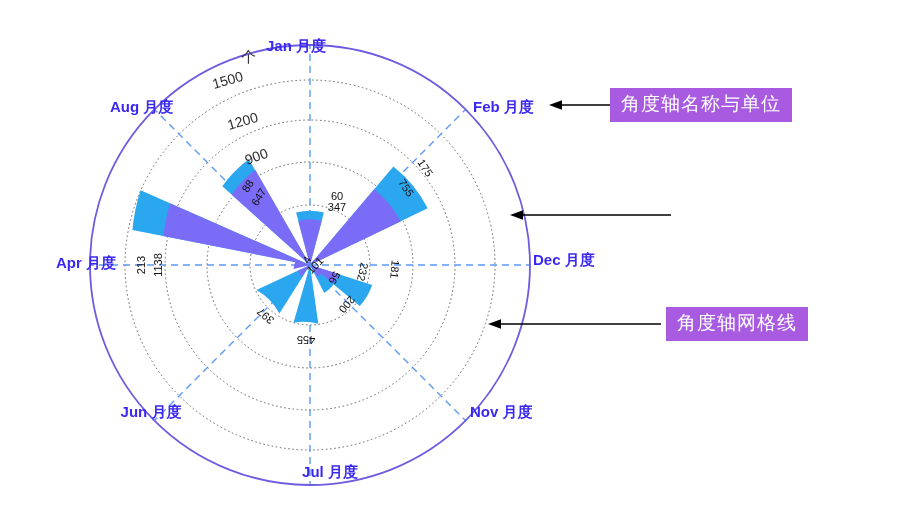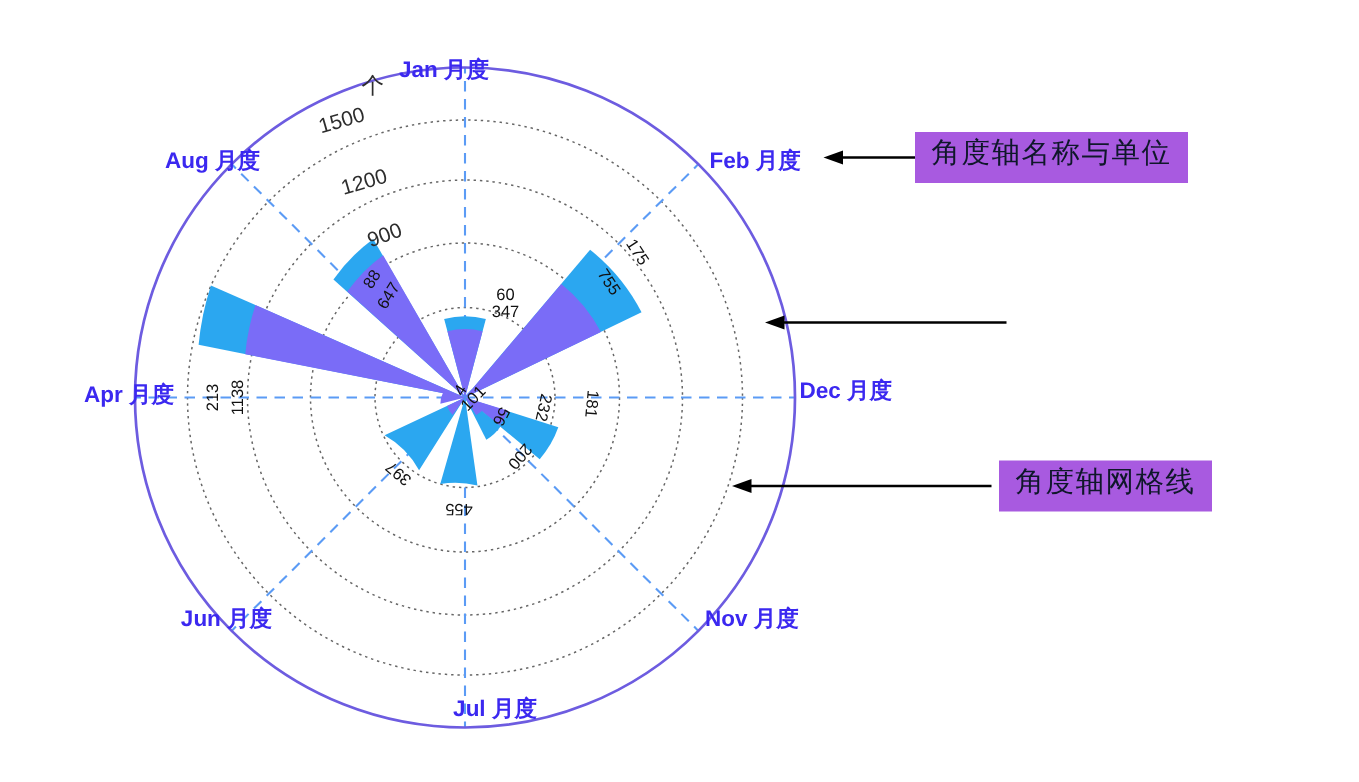--- a/index.html
+++ b/index.html
@@ -20,22 +20,22 @@
   }
   .unitmark{
     fill:#2d2d2d;font-size:15px;
     font-family:"DejaVu Sans",sans-serif;
   }
   .barval{
     fill:#111111;font-size:11px;
     font-family:"Liberation Sans","DejaVu Sans",sans-serif;
   }
   .anno-box{
-    position:absolute;background:#a85ae0;color:#0f172a;
-    font-family:Liberation Mono, monospace;font-size:19px;
+    position:absolute;background:#a85ae0;color:#ffffff;
+    font-family:Liberation Sans, sans-serif;font-size:19px;
     padding:5px 11px 7px 11px;white-space:nowrap;letter-spacing:1px;
     line-height:1.15;
     text-align:right;
   }
 </style>
 </head>
 <body>
 
 <div id="stage">
 

